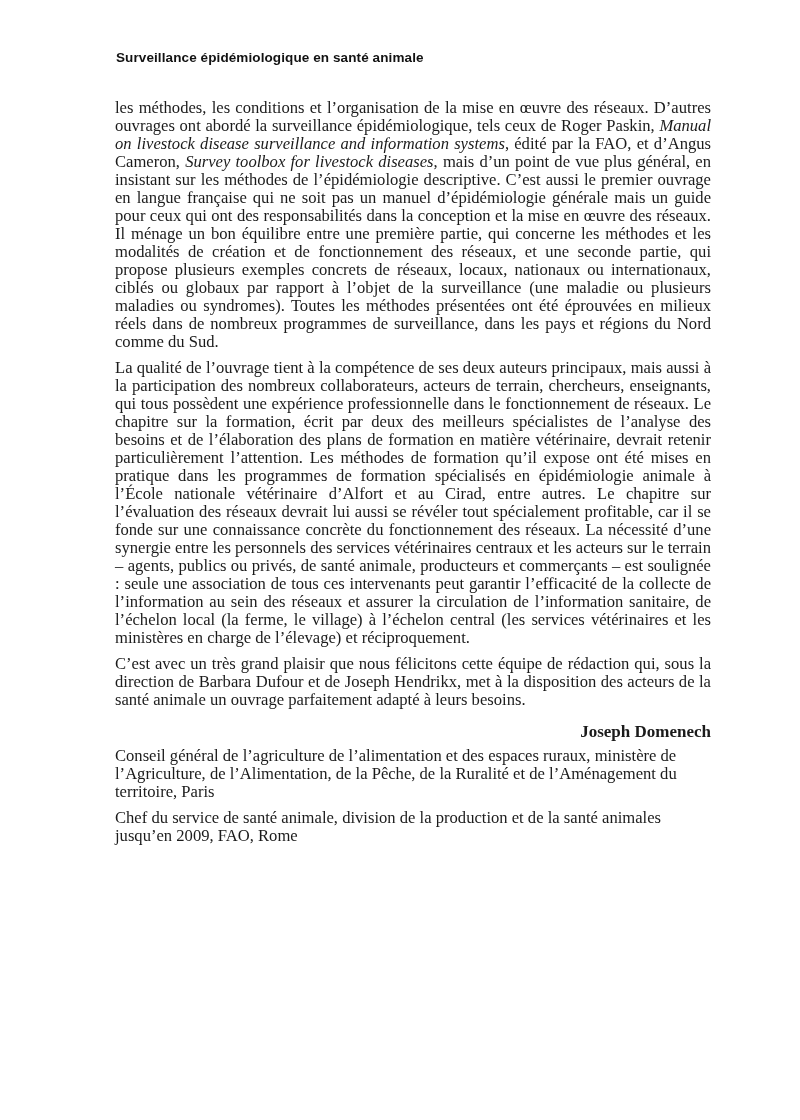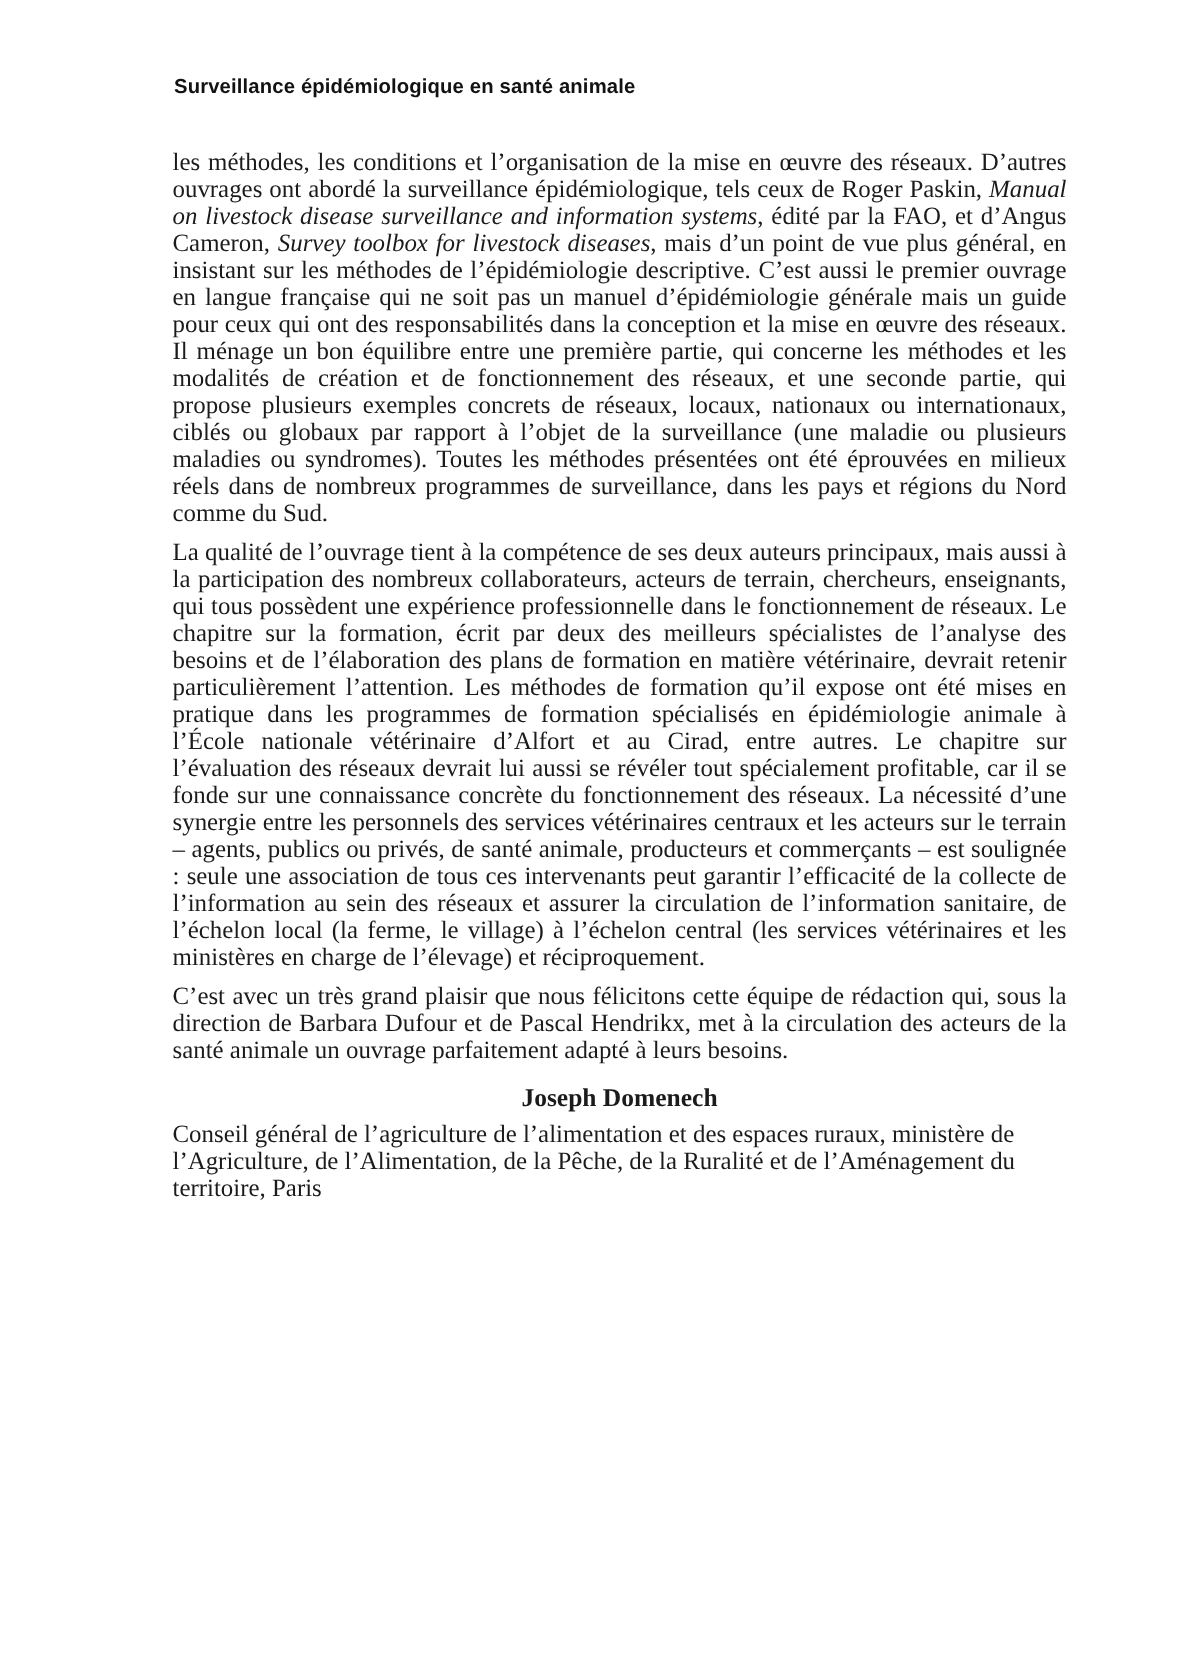--- a/index.html
+++ b/index.html
@@ -38,21 +38,21 @@
   .content p.body-para {
     margin: 0 0 8px 0;
     text-align: justify;
     text-justify: inter-word;
   }
   .italic {
     font-style: italic;
   }
   .signature {
     margin: 14px 0 6px 0;
-    text-align: center;
+    text-align: right;
     font-weight: bold;
     font-size: 17px;
   }
   .affiliation {
     margin: 0 0 8px 0;
   }
   .page-number-badge {
     position: absolute;
     left: 53px;
     top: 1069px;
@@ -75,24 +75,25 @@
 <div class="page">
 
   <div class="running-header">Surveillance épidémiologique en santé animale</div>
 
   <div class="content">
 
     <p class="body-para"><span>les méthodes, les conditions et l’organisation de la mise en œuvre des réseaux. D’autres ouvrages ont abordé la surveillance épidémiologique, tels ceux de Roger Paskin, </span><span class="italic">Manual on livestock disease surveillance and information systems</span><span>, édité par la FAO, et d’Angus Cameron, </span><span class="italic">Survey toolbox for livestock diseases</span><span>, mais d’un point de vue plus général, en insistant sur les méthodes de l’épidémiologie descriptive. C’est aussi le premier ouvrage en langue française qui ne soit pas un manuel d’épidémiologie générale mais un guide pour ceux qui ont des responsabilités dans la conception et la mise en œuvre des réseaux. Il ménage un bon équilibre entre une première partie, qui concerne les méthodes et les modalités de création et de fonctionnement des réseaux, et une seconde partie, qui propose plusieurs exemples concrets de réseaux, locaux, nationaux ou internationaux, ciblés ou globaux par rapport à l’objet de la surveillance (une maladie ou plusieurs maladies ou syndromes). Toutes les méthodes présentées ont été éprouvées en milieux réels dans de nombreux programmes de surveillance, dans les pays et régions du Nord comme du Sud.</span></p>
 
     <p class="body-para"><span>La qualité de l’ouvrage tient à la compétence de ses deux auteurs principaux, mais aussi à la participation des nombreux collaborateurs, acteurs de terrain, chercheurs, enseignants, qui tous possèdent une expérience professionnelle dans le fonctionnement de réseaux. Le chapitre sur la formation, écrit par deux des meilleurs spécialistes de l’analyse des besoins et de l’élaboration des plans de formation en matière vétérinaire, devrait retenir particulièrement l’attention. Les méthodes de formation qu’il expose ont été mises en pratique dans les programmes de formation spécialisés en épidémiologie animale à l’École nationale vétérinaire d’Alfort et au Cirad, entre autres. Le chapitre sur l’évaluation des réseaux devrait lui aussi se révéler tout spécialement profitable, car il se fonde sur une connaissance concrète du fonctionnement des réseaux. La nécessité d’une synergie entre les personnels des services vétérinaires centraux et les acteurs sur le terrain – agents, publics ou privés, de santé animale, producteurs et commerçants – est soulignée : seule une association de tous ces intervenants peut garantir l’efficacité de la collecte de l’information au sein des réseaux et assurer la circulation de l’information sanitaire, de l’échelon local (la ferme, le village) à l’échelon central (les services vétérinaires et les ministères en charge de l’élevage) et réciproquement.</span></p>
 
-    <p class="body-para"><span>C’est avec un très grand plaisir que nous félicitons cette équipe de rédaction qui, sous la direction de Barbara Dufour et de Pascal Hendrikx, met à la circulation des acteurs de la santé animale un ouvrage parfaitement adapté à leurs besoins.</span></p>
+    <p class="body-para"><span>C’est avec un très grand plaisir que nous félicitons cette équipe de rédaction qui, sous la direction de Barbara Dufour et de Joseph Hendrikx, met à la disposition des acteurs de la santé animale un ouvrage parfaitement adapté à leurs besoins.</span></p>
 
     <p class="signature">Joseph Domenech</p>
 
     <p class="affiliation">Conseil général de l’agriculture de l’alimentation et des espaces ruraux, ministère de l’Agriculture, de l’Alimentation, de la Pêche, de la Ruralité et de l’Aménagement du territoire, Paris</p>
 
+    <p class="affiliation">Chef du service de santé animale, division de la production et de la santé animales jusqu’en 2009, FAO, Rome</p>
 
   </div>
 
   <div class="page-number-badge">12</div>
 
 </div>
 
 </body></html>

